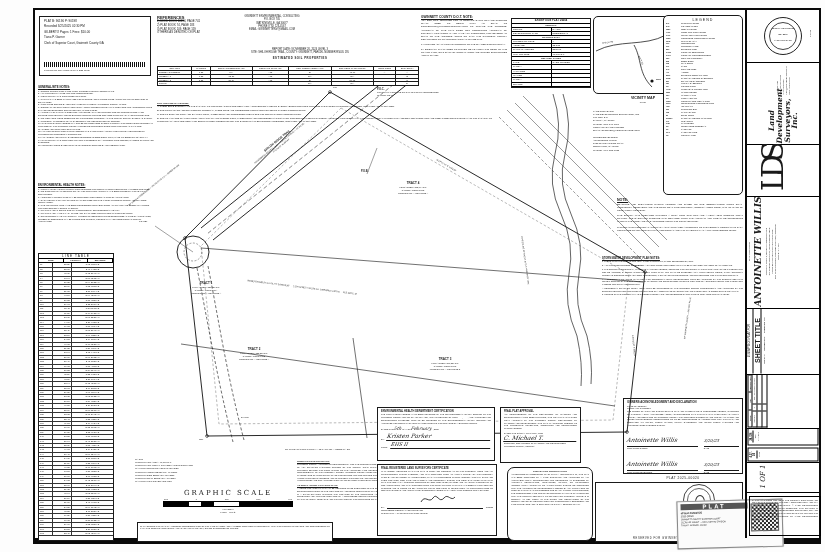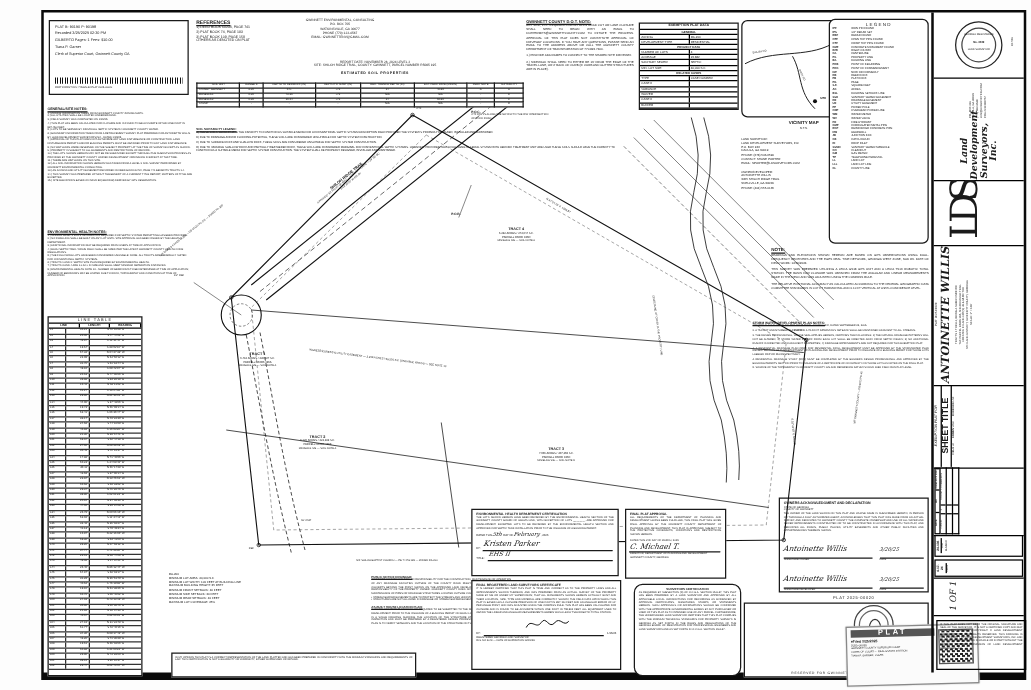--- a/index.html
+++ b/index.html
@@ -943,20 +943,39 @@
           <div>MINIMUM LOT AREA: 40,000 S.F.</div>
           <div>MINIMUM LOT WIDTH: 100 FEET AT BUILDING LINE</div>
           <div>MAXIMUM BUILDING HEIGHT: 35 FEET</div>
           <div>MINIMUM FRONT SETBACK: 40 FEET</div>
           <div>MINIMUM SIDE SETBACK: 20 FEET</div>
           <div>MINIMUM REAR SETBACK: 40 FEET</div>
           <div>MAXIMUM LOT COVERAGE: 25%</div>
         </div>
     </div>
 
+    <div class="abs c" style="left:127px;top:479px;width:132px;">
+      <div style="font-family:'DejaVu Serif',serif;font-size:7px;letter-spacing:2px;">GRAPHIC SCALE</div>
+      <div class="ticks fz24" style="width:128px;margin:1px auto 0;">
+          <span>100</span>
+          <span>0</span>
+          <span>100</span>
+          <span>200</span>
+          <span>400</span>
+        </div>
+      <div class="scalebar" style="width:128px;margin:0 auto;">
+        <i style="width:25px;background:#000;"></i>
+          <i style="width:12px;background:#fff;"></i>
+          <i style="width:13px;background:#000;"></i>
+          <i style="width:25px;background:#fff;"></i>
+          <i style="width:53px;background:#000;"></i>
+      </div>
+      <div class="fz24" style="margin-top:1px;">( IN FEET )</div>
+      <div class="fz24">1 inch = 100 ft.</div>
+    </div>
 
     <div class="abs bx j fz2" style="left:102px;top:512px;width:196px;height:20px;padding:1.5px 2px;">IN MY OPINION THIS PLAT IS A CORRECT REPRESENTATION OF THE LAND PLATTED AND HAS BEEN PREPARED IN CONFORMITY WITH THE MINIMUM STANDARDS AND REQUIREMENTS OF LAW. THIS CERTIFICATION IS NOT A GUARANTY OR WARRANTY, EITHER EXPRESSED OR IMPLIED.</div>
 
     <div class="abs" style="left:262px;top:450px;width:112px;">
       <div class="fz24 b u">PUBLIC NOTICE DRAINAGE:</div>
       <div class="fz2 j">GWINNETT COUNTY ASSUMES NO RESPONSIBILITY FOR THE CONSTRUCTION, MAINTENANCE OR OPERATION OF ANY DRAINAGE FACILITIES OUTSIDE OF THE COUNTY ROAD RIGHT-OF-WAY. THE EXTENSION OF CULVERTS BEYOND THE POINT SHOWN ON THE APPROVED LAND DEVELOPMENT PERMITS WILL BE THE RESPONSIBILITY OF THE PROPERTY OWNER. GWINNETT COUNTY DOES NOT ASSUME RESPONSIBILITY OR MAINTENANCE OF PIPES OR DRAINAGE STRUCTURES LOCATED OUTSIDE COUNTY ROAD R/W.</div>
       <div class="fz2">• STREAM BUFFER EASEMENTS ARE TO PROTECT THE STREAMS AND UNDISTURBED VEGETATION.</div>
       <div class="fz2">• STRUCTURES ARE NOT ALLOWED IN DRAINAGE OR STREAM BUFFER EASEMENTS.</div>
       <div class="fz24 b u" style="margin-top:2px;">AS-BUILT HOUSE LOCATION PLAN:</div>
       <div class="fz2 j">A HOUSE LOCATION PLAN SHALL BE REQUIRED TO BE SUBMITTED TO THE DEPARTMENT OF PLANNING AND DEVELOPMENT PRIOR TO THE ISSUANCE OF A BUILDING PERMIT ON EACH LOT. THE HOUSE LOCATION PLAN IS A SCALE DRAWING SHOWING THE LOCATION OF THE STRUCTURE AT THE TIME OF THE FOOTING INSPECTION AND MUST BE PREPARED BY A REGISTERED DESIGN PROFESSIONAL. THE PURPOSE OF THE PLAN IS TO VERIFY SETBACKS AND THE LOCATION OF THE STRUCTURE ON THE LOT.</div>

